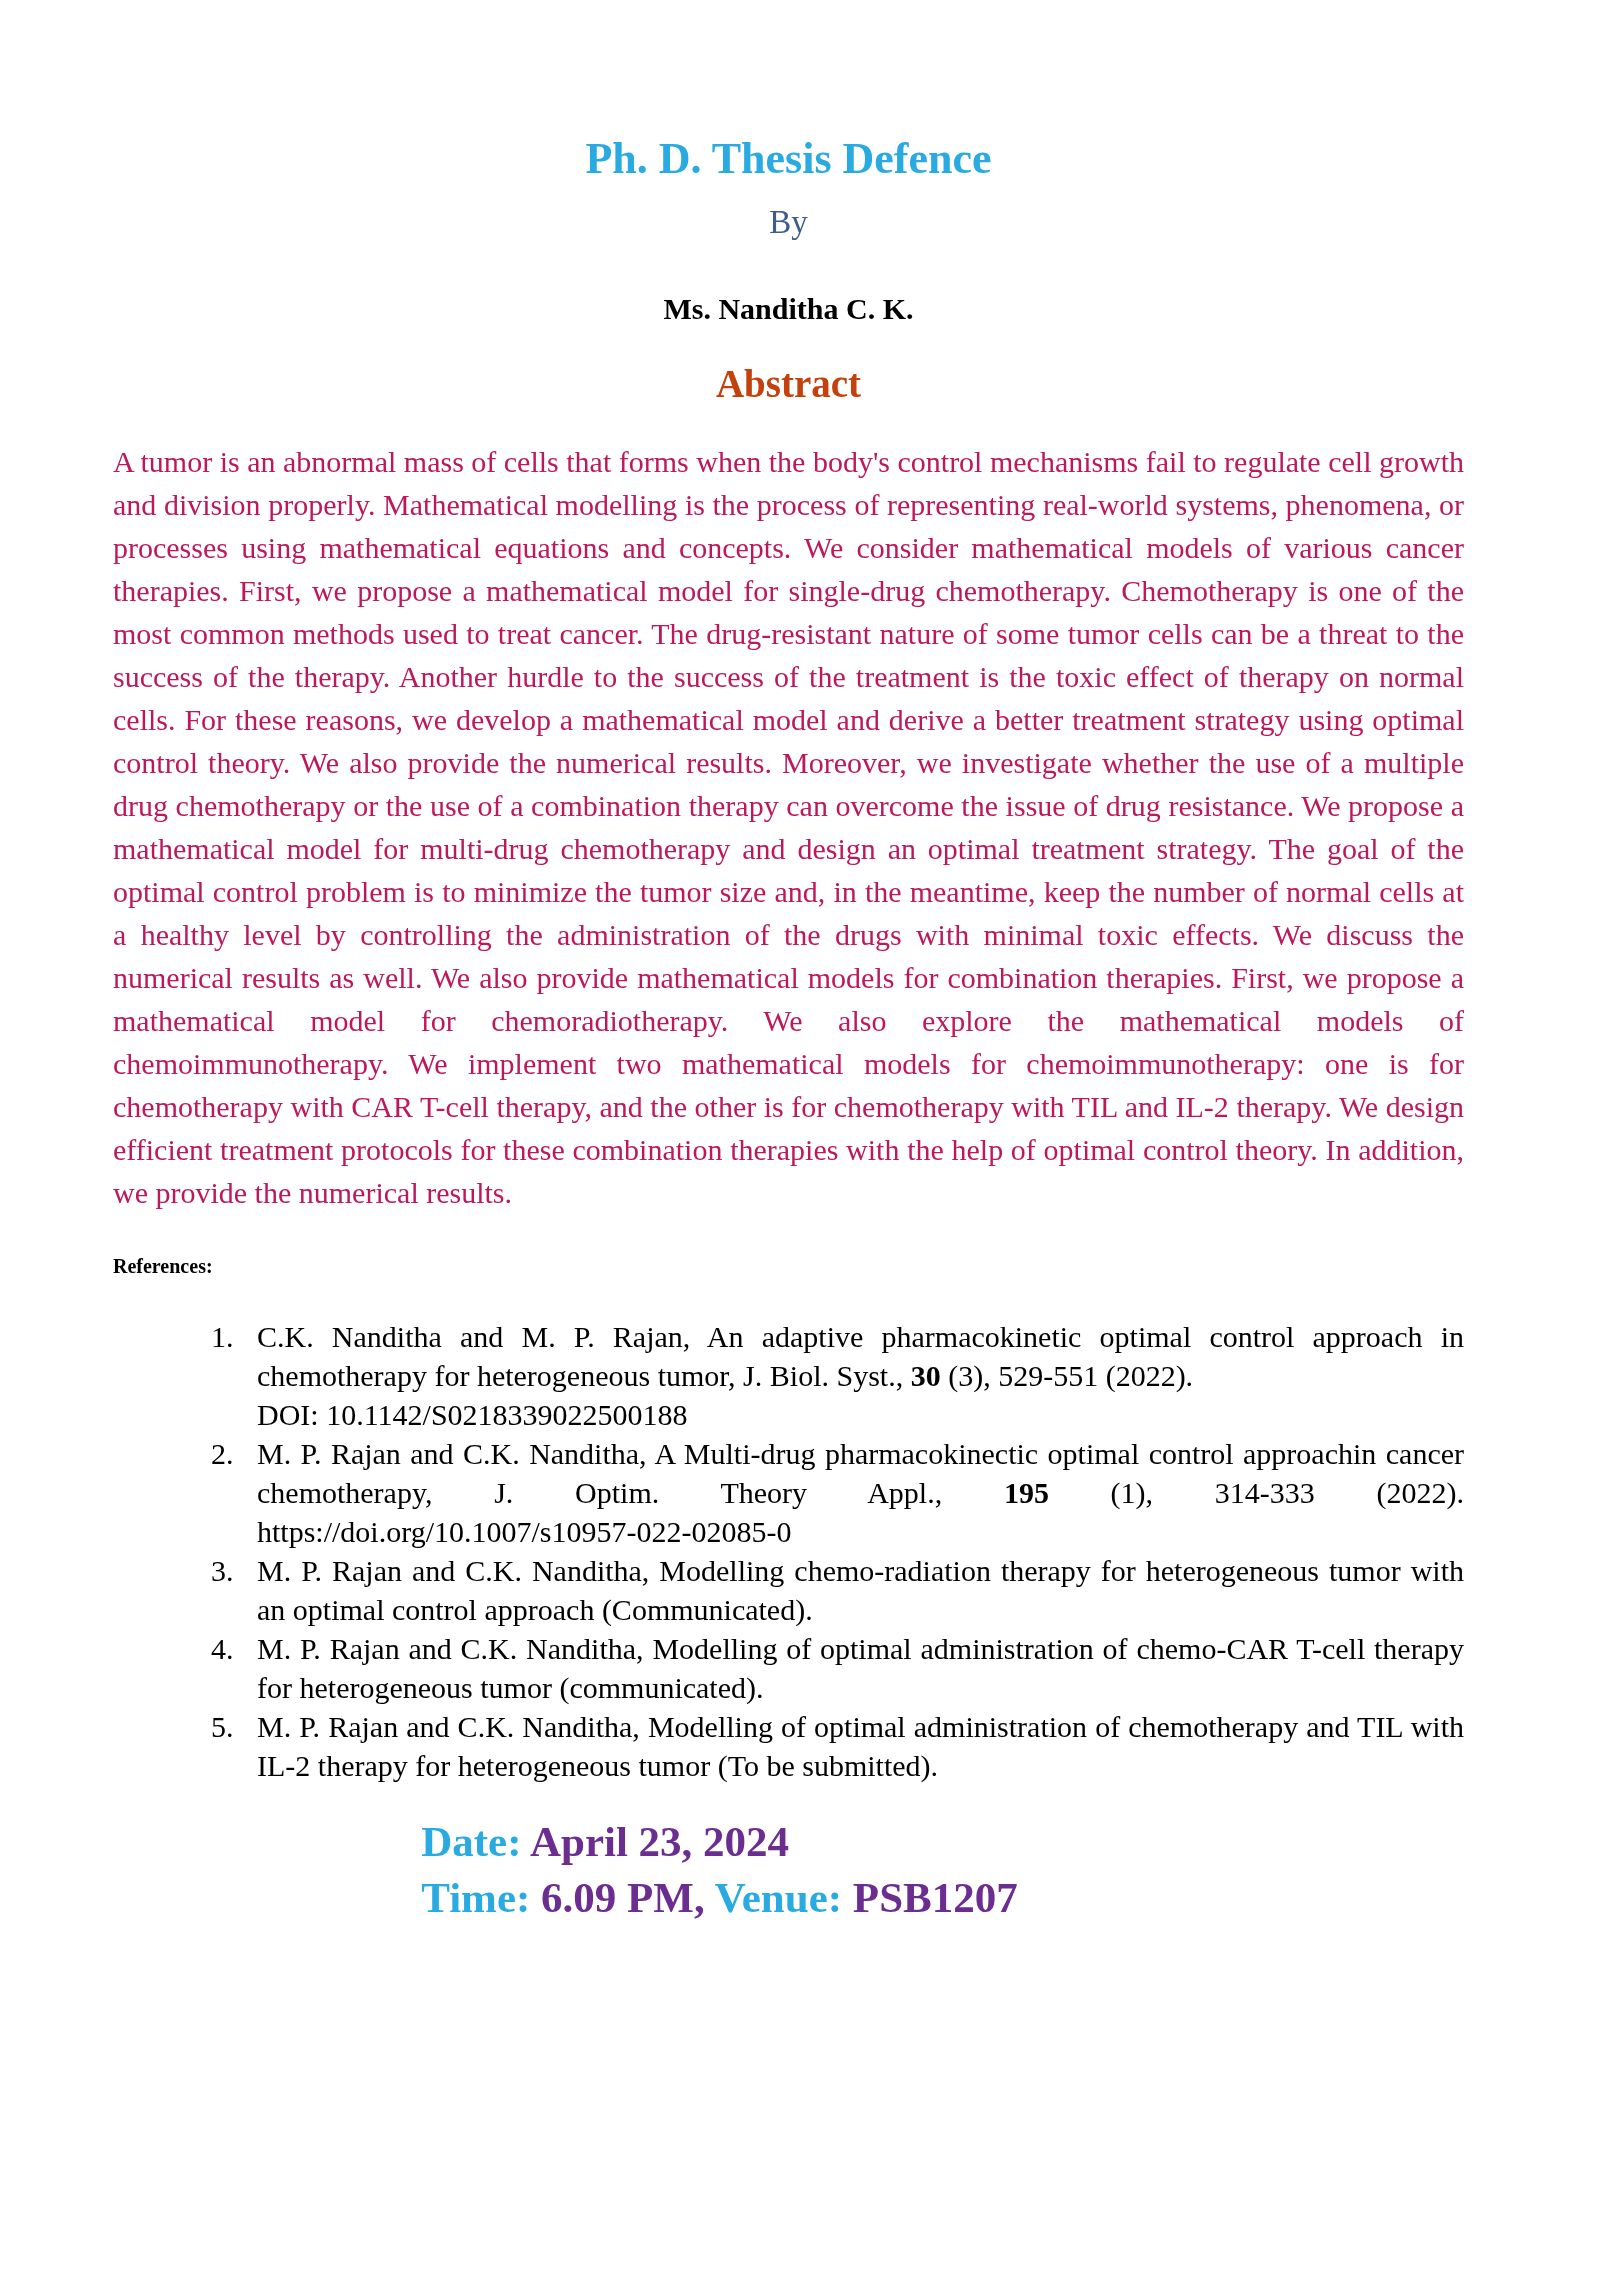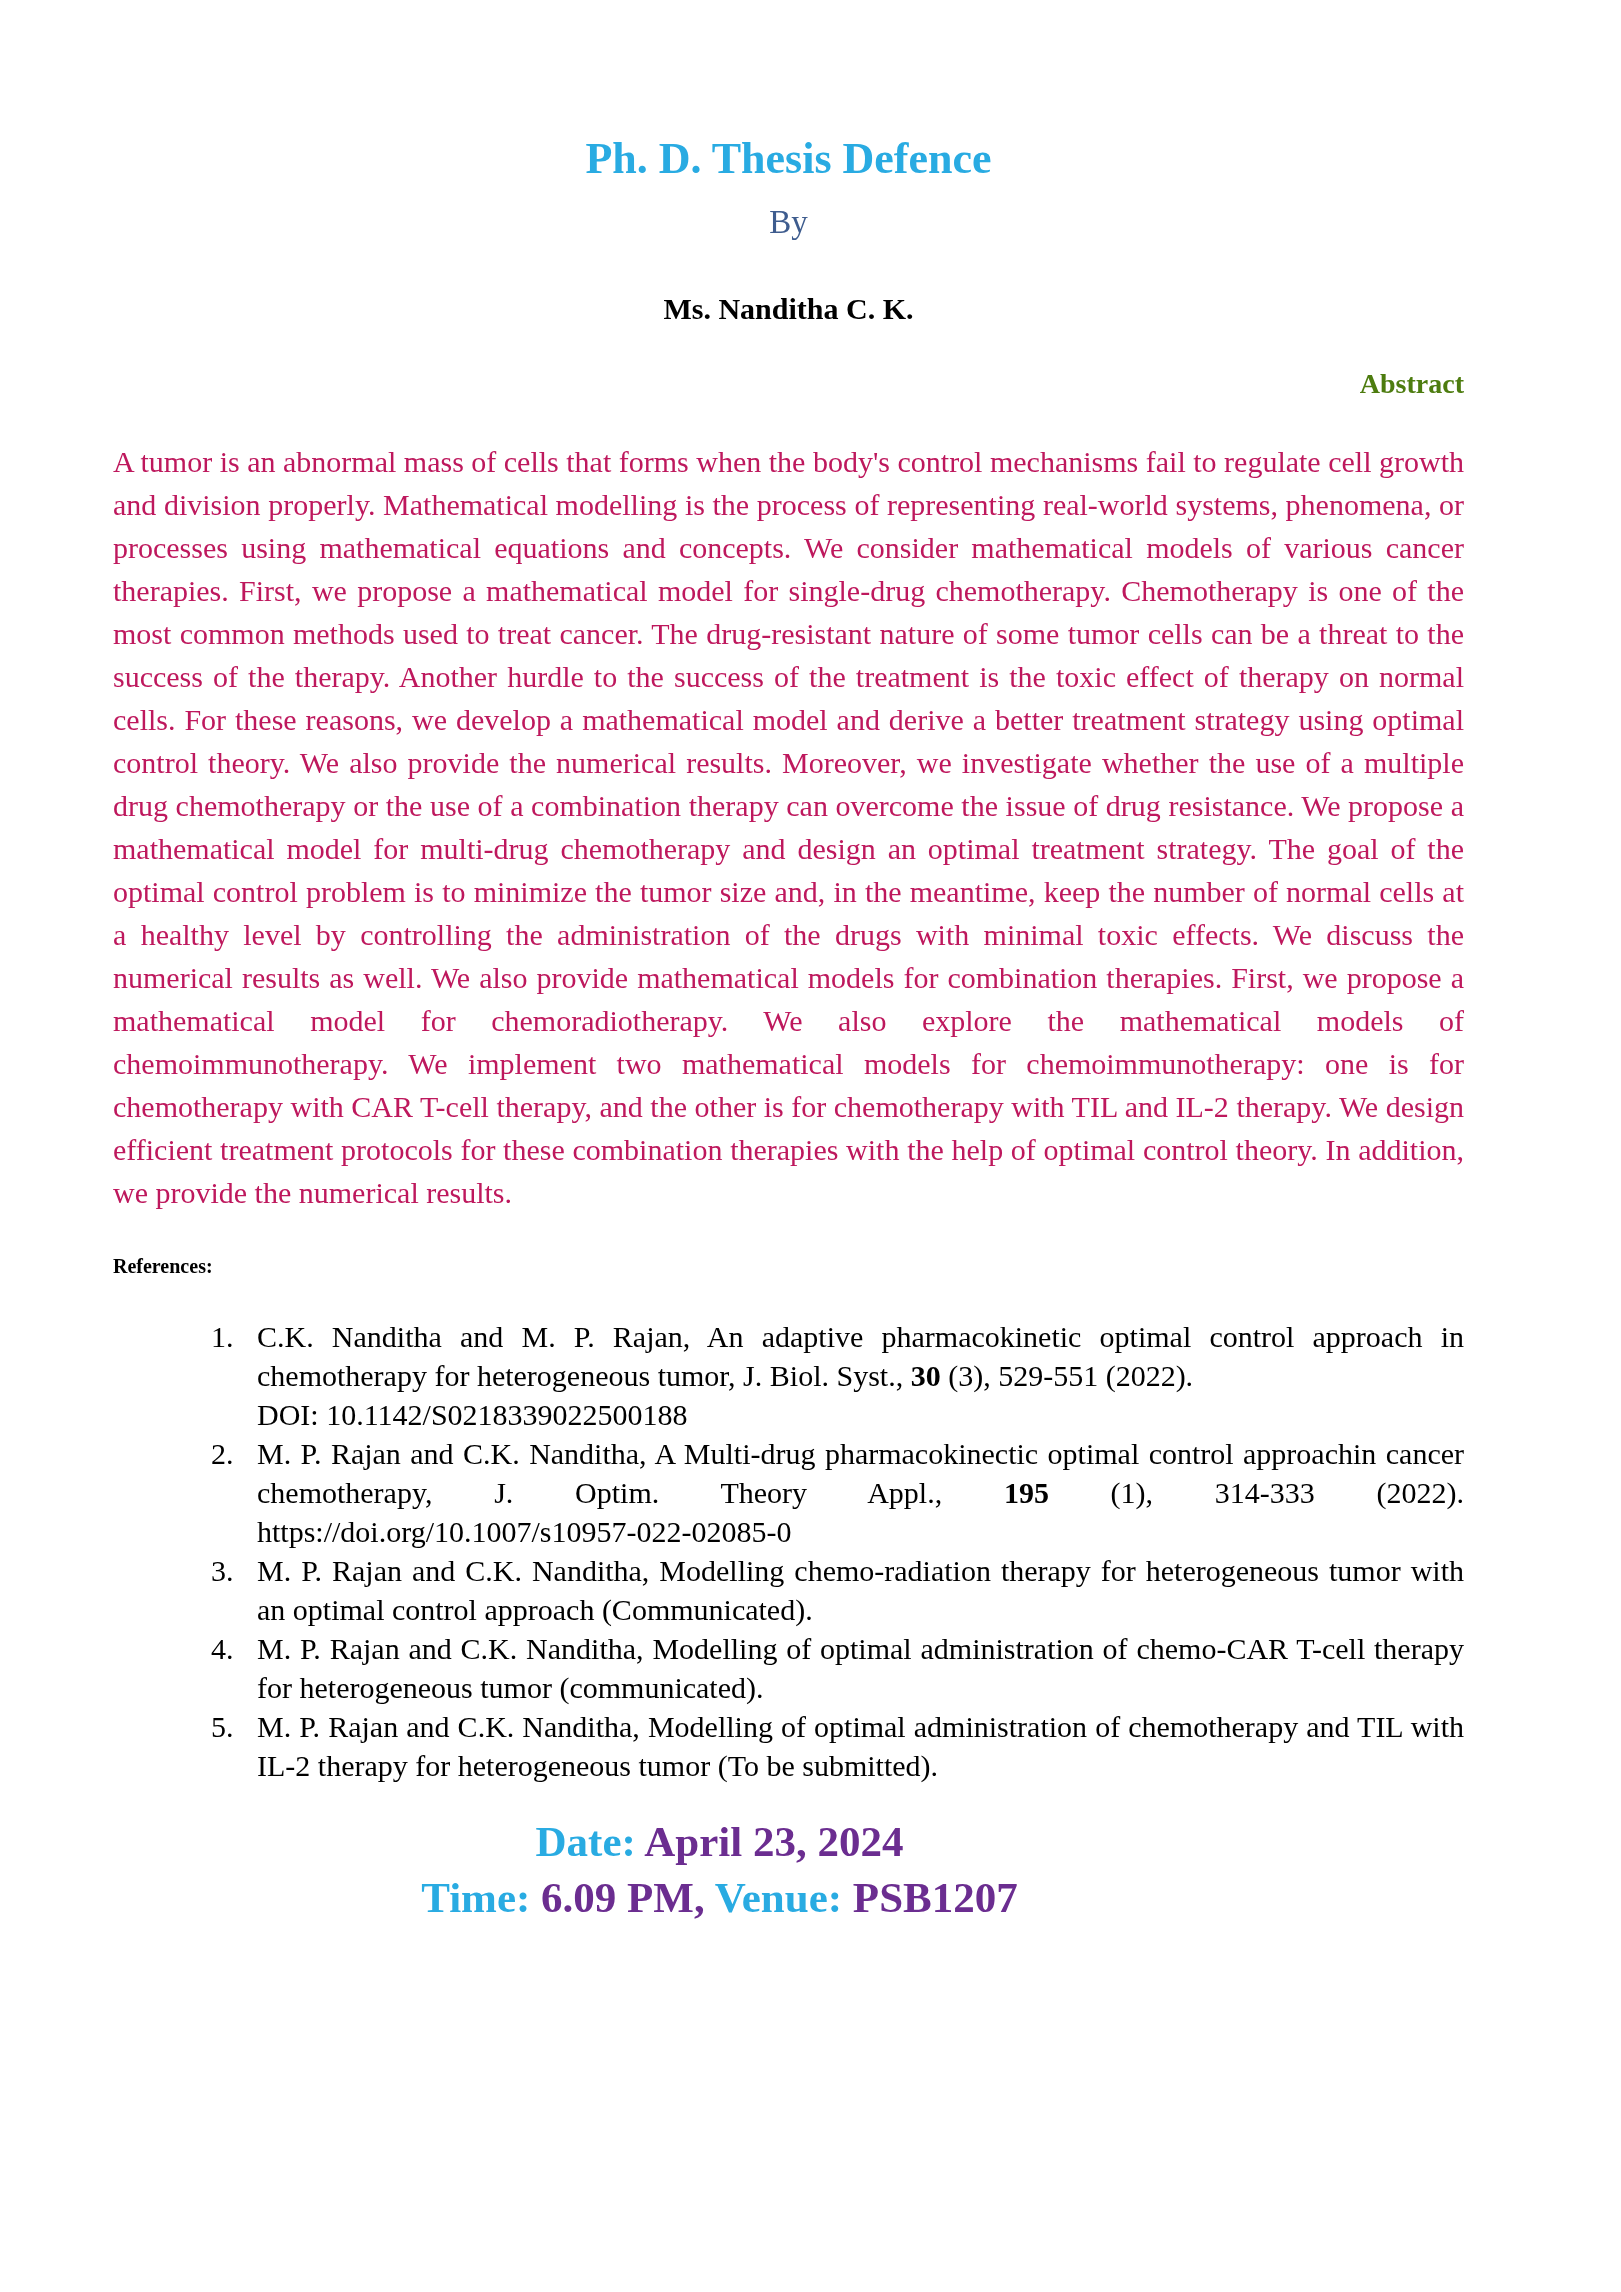--- a/index.html
+++ b/index.html
@@ -43,25 +43,25 @@
   .author {
     margin-top: 36px;
     text-align: center;
     font-size: 30px;
     line-height: 55px;
     font-weight: bold;
     color: #000000;
   }
   .abstract-heading {
     margin-top: 26.5px;
-    text-align: right;
-    font-size: 28px;
+    text-align: center;
+    font-size: 39px;
     line-height: 43px;
     font-weight: bold;
-    color: #4d7c0f;
+    color: #c2410c;
   }
   .abstract-body {
     margin-top: 35px;
     font-size: 30px;
     line-height: 43px;
     text-align: justify;
     color: #be185d;
   }
   .refs-heading {
     margin-top: 31px;
@@ -92,21 +92,21 @@
   }
   .ref-group { text-align: justify; }
   .ref-group.stretch { text-align: justify; text-align-last: justify; }
   .ref-group .bold { font-weight: bold; }
   .footer {
     margin-top: 29px;
     width: fit-content;
     margin-left: auto;
     margin-right: auto;
     transform: translateX(-69px);
-    text-align: center;
+    text-align: left;
     font-size: 43px;
     line-height: 56px;
     font-weight: bold;
   }
   .cyan { color: #29ABE2; }
   .purple { color: #6B2D90; }
 </style>
 </head>
 <body>
 

